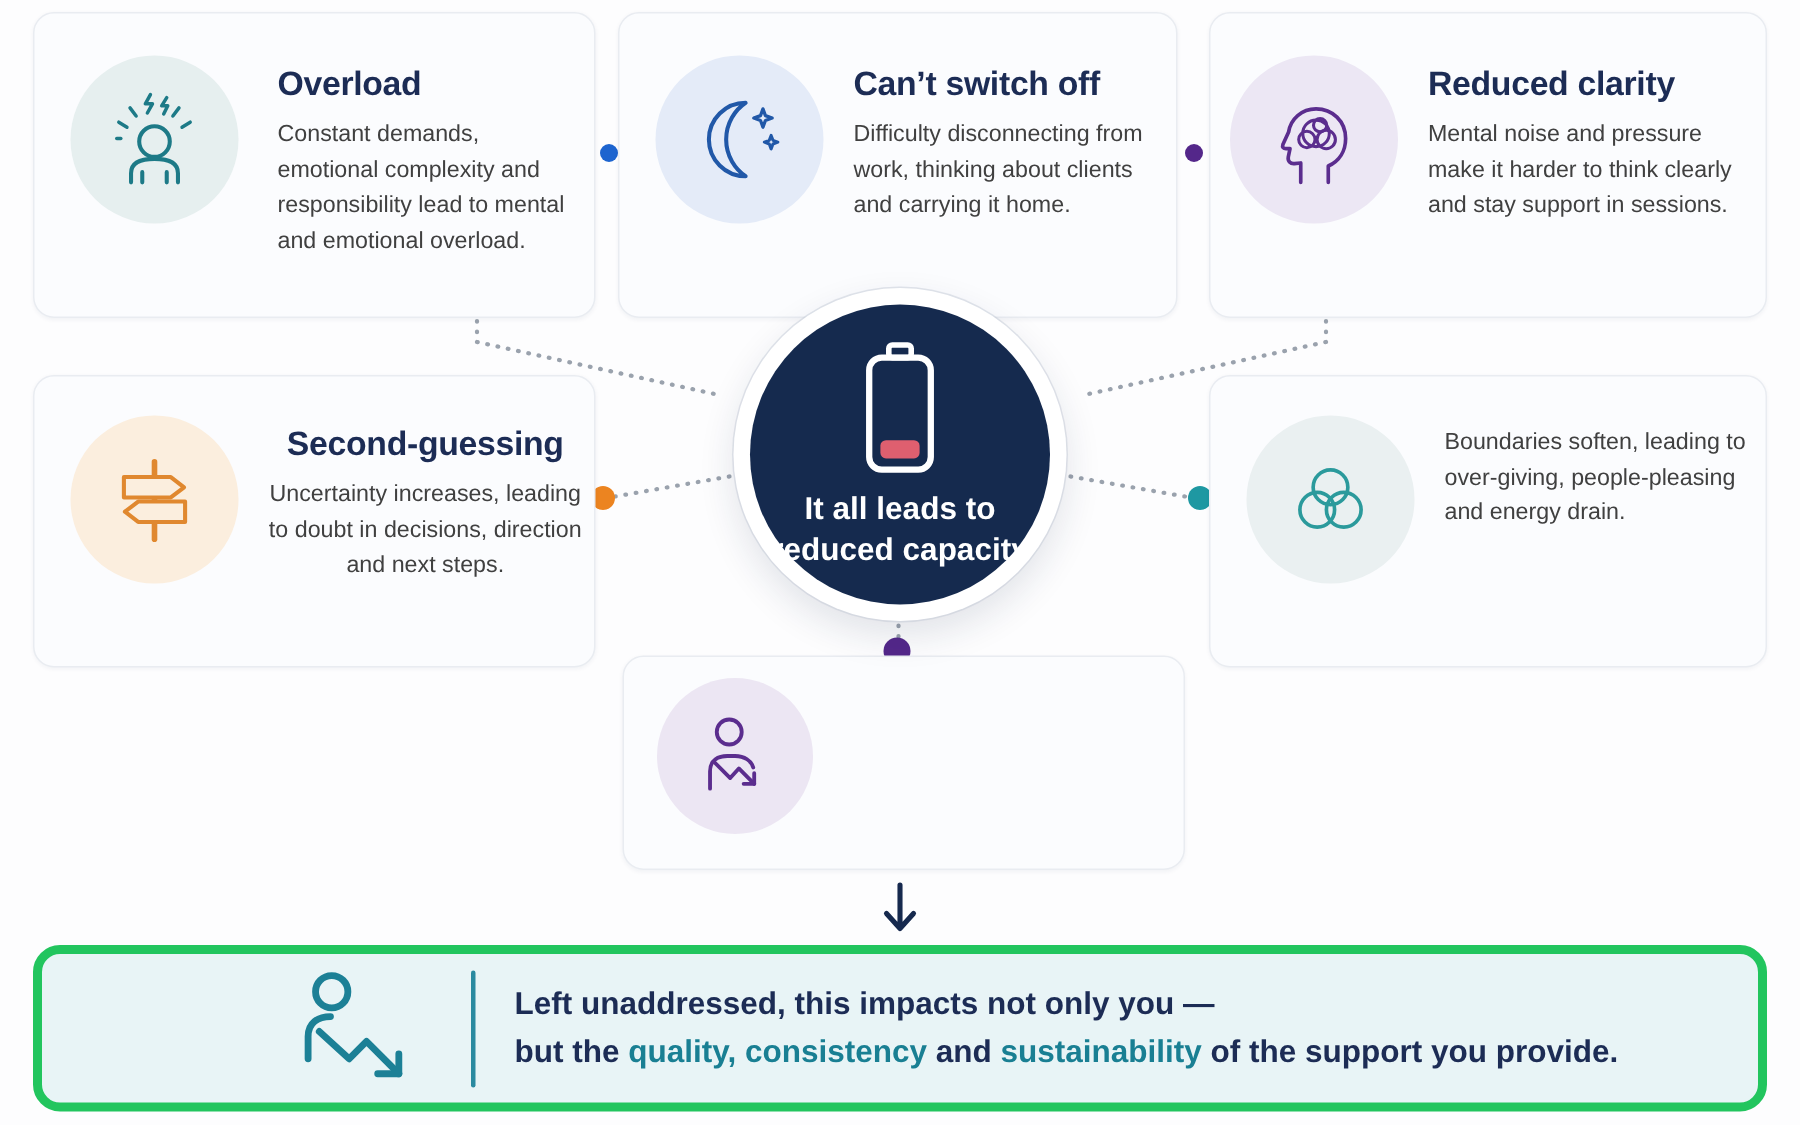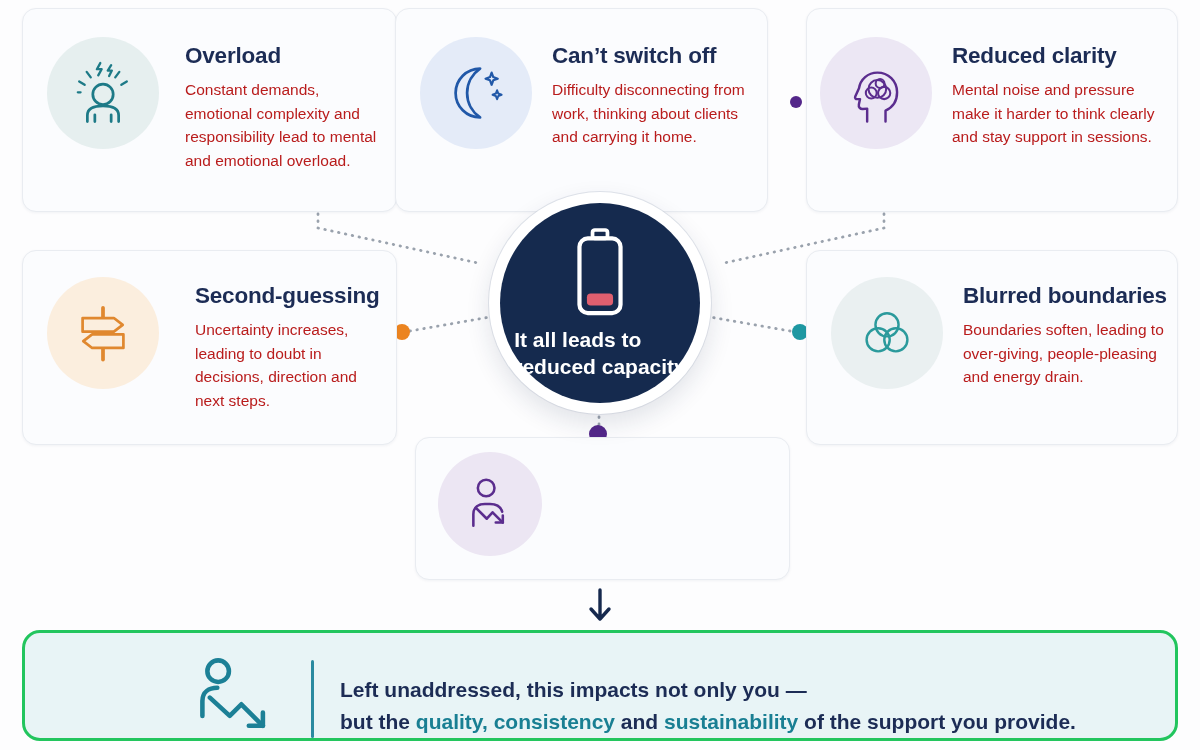--- a/index.html
+++ b/index.html
@@ -11,53 +11,53 @@
   svg.connectors { position:absolute; left:0; top:0; width:1200px; height:750px; z-index:1; }
   .dotline { fill:none; stroke:#9aa2ad; stroke-width:2.8; stroke-dasharray:0.5 6.5; stroke-linecap:round; }
   .dot-blue { fill:#1d64cf; }
   .dot-purple { fill:#54278a; }
   .dot-orange { fill:#ec8420; }
   .dot-teal { fill:#1e98a2; }
 
   .card { position:absolute; z-index:2; background:#fbfcfe; border:1px solid #e9ecf1; border-radius:14px;
           box-shadow:0 1px 3px rgba(21,42,78,0.05); display:flex; align-items:flex-start; }
   .card-overload        { left:22px;  top:8px;   width:375px; height:204px; padding:28px 8px 0 24px; gap:26px; }
-  .card-switch-off      { left:395px; top:8px;   width:373px; height:204px; padding:28px 8px 0 24px; gap:20px; }
+  .card-switch-off      { left:412px; top:8px;   width:373px; height:204px; padding:28px 8px 0 24px; gap:20px; }
   .card-clarity         { left:806px; top:8px;   width:372px; height:204px; padding:28px 8px 0 13px; gap:20px; }
-  .card-second-guessing { left:22px;  top:250px; width:375px; height:195px; padding:26px 8px 0 24px; gap:36px; }
+  .card-second-guessing { left:22px;  top:250px; width:375px; height:195px; padding:26px 8px 0 24px; gap:20px;text-align:center; }
   .card-boundaries      { left:806px; top:250px; width:372px; height:195px; padding:26px 8px 0 24px; gap:20px; }
   .card-confidence      { left:415px; top:437px; width:375px; height:143px; padding:14px 6px 0 22px; gap:18px; }
 
   .icon-circle { width:112px; height:112px; border-radius:50%; display:flex; align-items:center; justify-content:center; flex:0 0 auto; }
   .card-confidence .icon-circle { width:104px; height:104px; }
   .bg-teal   { background:#e6efef; }
   .bg-blue   { background:#e4ebf8; }
   .bg-purple { background:#ece7f4; }
   .bg-orange { background:#fbeede; }
   .bg-gray   { background:#eaf0f1; }
   .bg-lav    { background:#ece6f3; }
   .glyph { width:68px; height:68px; }
   .card-confidence .glyph { width:64px; height:64px; }
 
   .card-text { padding-top:6px; }
   .card-text h2 { font-size:22.5px; font-weight:700; color:#1c2c55; letter-spacing:-0.2px; margin-bottom:9px; }
-  .card-text p  { font-size:15.5px; line-height:1.52; color:#b91c1c; }
+  .card-text p  { font-size:15.5px; line-height:1.52; color:#404040; }
 
   .center-hub { position:absolute; left:489px; top:192px; width:222px; height:222px; z-index:3; border-radius:50%;
                 background:#ffffff; box-shadow:0 0 0 1px rgba(190,198,210,0.45), 0 10px 24px rgba(21,42,78,0.12);
                 display:flex; align-items:center; justify-content:center; }
   .center-inner { width:200px; height:200px; border-radius:50%; background:#152a4e; display:flex; flex-direction:column;
                   align-items:center; justify-content:center; padding-top:2px; }
-  .center-text { margin-top:10px; text-align:left; color:#ffffff; font-size:21px; font-weight:700; line-height:1.28; }
+  .center-text { margin-top:10px; text-align:center; color:#ffffff; font-size:21px; font-weight:700; line-height:1.28; }
 
   .down-arrow { position:absolute; left:588px; top:587px; z-index:2; }
 
   .banner { position:absolute; left:22px; top:630px; width:1156px; height:111px; z-index:2;
-            background:#e8f4f6; border:3px solid #22c55e; border-radius:18px;
-            display:flex; align-items:flex-end; }
+            background:#e8f4f6; border:6px solid #22c55e; border-radius:18px;
+            display:flex; align-items:center; }
   .banner-icon { margin-left:160px; flex:0 0 auto; display:flex; align-items:center; }
   .banner-divider { width:3px; height:78px; background:#2a8aa0; border-radius:2px; margin:0 26px 0 10px; flex:0 0 auto; }
   .banner-text { font-size:21px; font-weight:700; color:#1c2c55; line-height:1.52; }
   .banner-text .hl { color:#197f93; }
 </style>
 </head>
 <body>
 
 <div class="canvas">
 
@@ -141,21 +141,20 @@
 
   <section class="card card-boundaries">
     <span class="icon-circle bg-gray">
       <svg class="glyph" viewBox="0 0 100 100" fill="none" stroke="#2b9a9c" stroke-width="3.6">
         <circle cx="50" cy="38" r="17"></circle>
         <circle cx="37" cy="60" r="17"></circle>
         <circle cx="63" cy="60" r="17"></circle>
       </svg>
     </span>
     <div class="card-text">
-      <h2>Blurred boundaries</h2>
       <p>Boundaries soften, leading to over-giving, people-pleasing and energy drain.</p>
     </div>
   </section>
 
   <section class="card card-confidence">
     <span class="icon-circle bg-lav">
       <svg class="glyph" viewBox="0 0 100 100" fill="none" stroke="#5b2d8e" stroke-width="4" stroke-linecap="round" stroke-linejoin="round">
         <circle cx="44" cy="25" r="13"></circle>
         <path d="M24 84 V66 C24 54 33 50 42 50 H50 C60 50 67 55 69 62"></path>
         <polyline points="28,56 45,73 54,63 70,79"></polyline>

